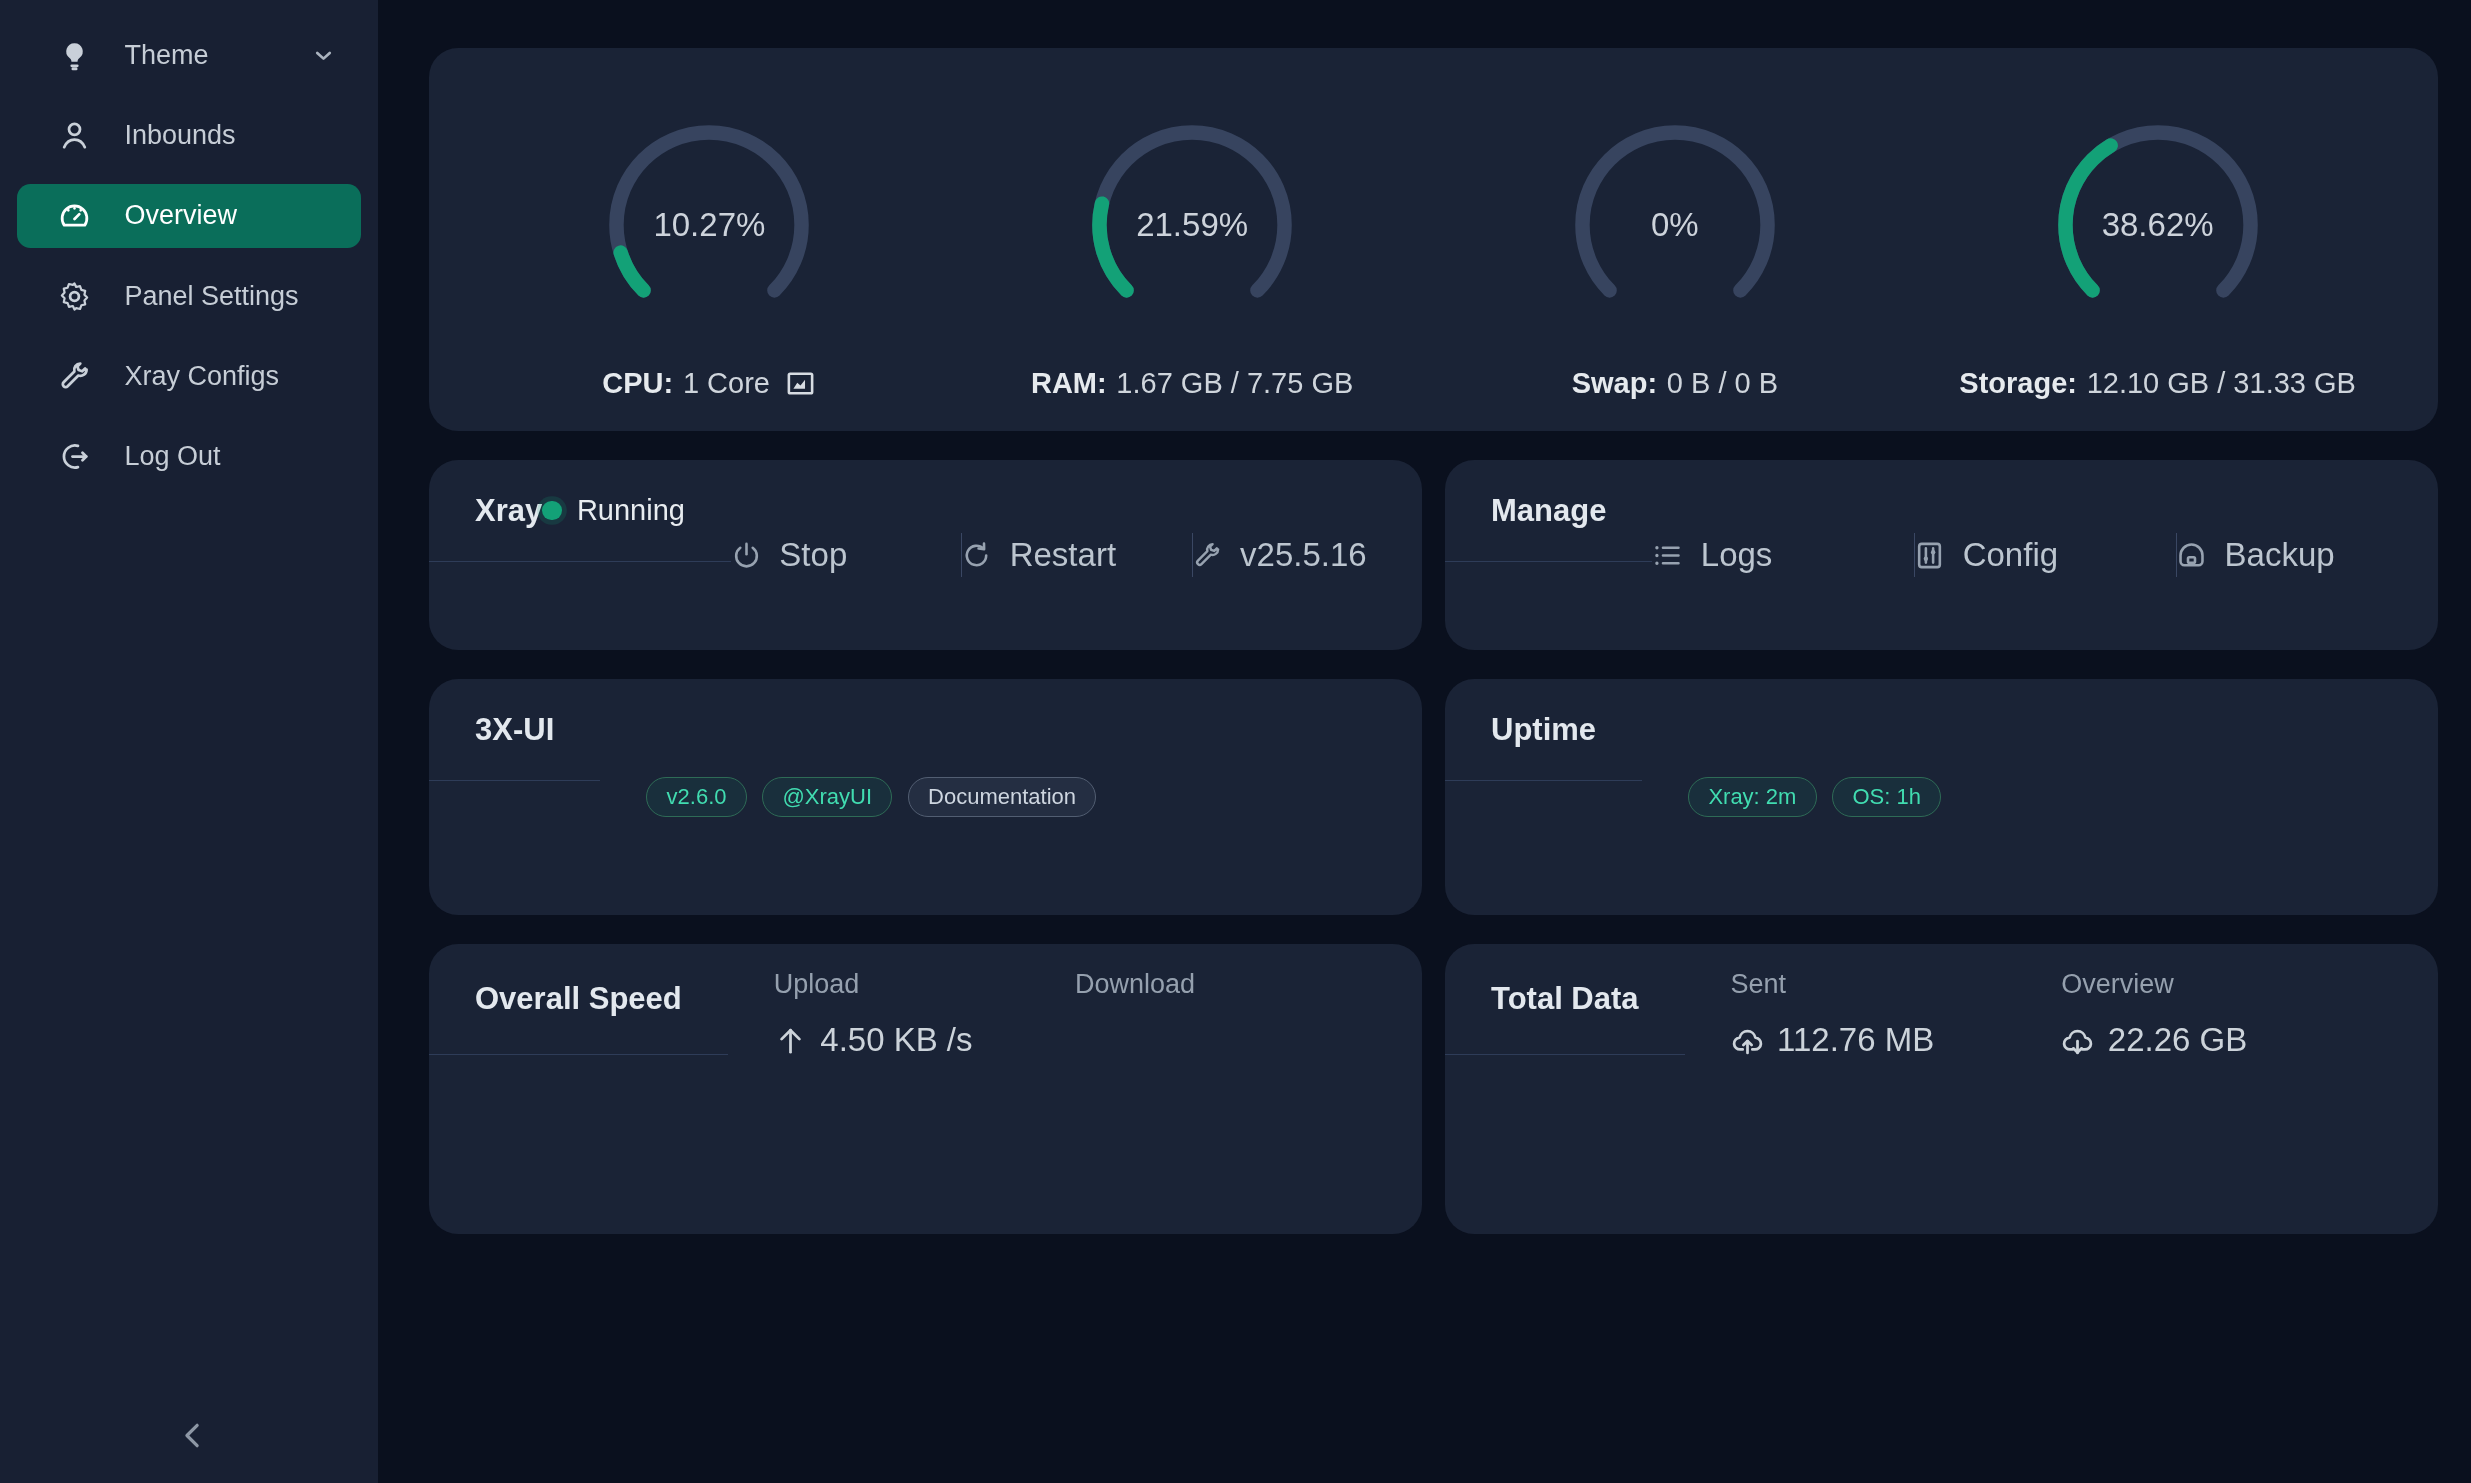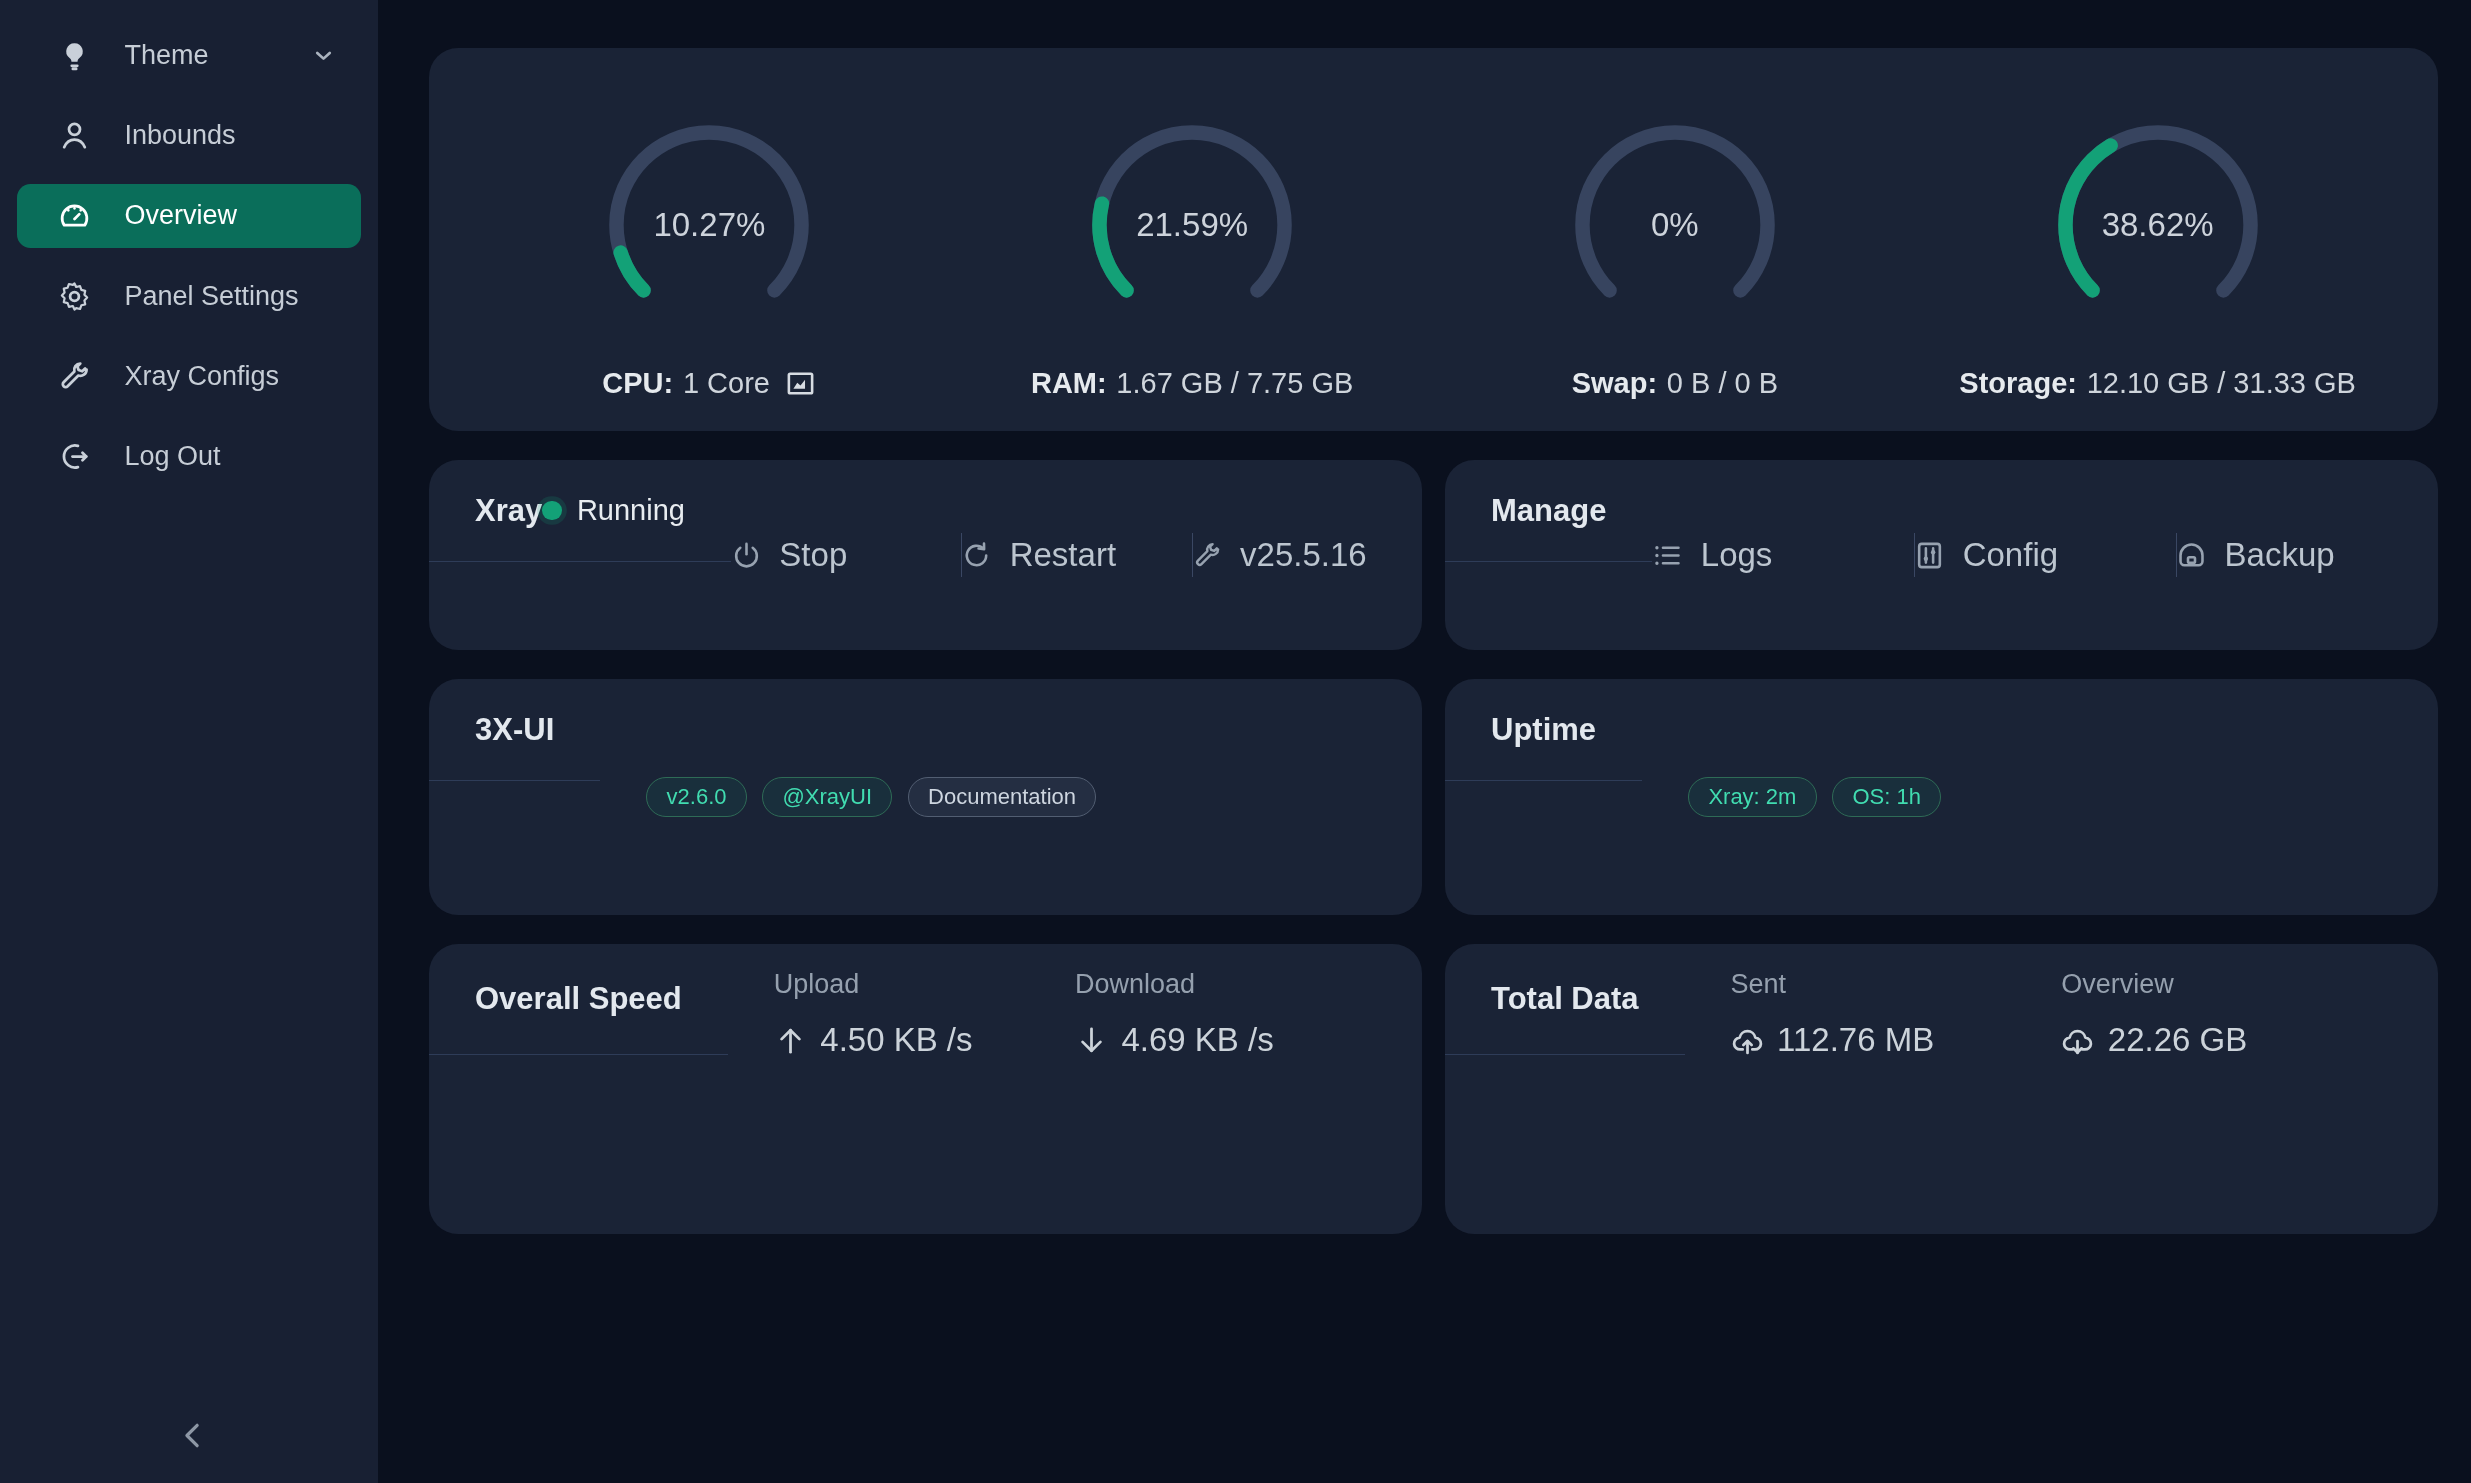--- a/index.html
+++ b/index.html
@@ -385,29 +385,20 @@
                 <svg class="stroke" width="33" height="33" viewBox="0 0 24 24">
                     <path d="M12 20.5V4.5"></path>
                     <path d="M5.5 11 12 4.5 18.5 11"></path>
                   </svg>
               </span>
               <span>4.50 KB /s</span>
             </span>
           </div>
           <div class="stat-col">
             <span class="stat-label">Download</span>
-            <span class="stat-value">
-              <span class="v-icon">
-                <svg class="stroke" width="33" height="33" viewBox="0 0 24 24">
-                    <path d="M12 3.5v16"></path>
-                    <path d="M5.5 13 12 19.5 18.5 13"></path>
-                  </svg>
-              </span>
-              <span>4.69 KB /s</span>
-            </span>
           </div>
         </div>
       </section>
 
       <section class="card">
         <div class="card-header h-tall">
           <span class="card-title">Total Data</span>
         </div>
         <div class="stat-body">
           <div class="stat-col">

